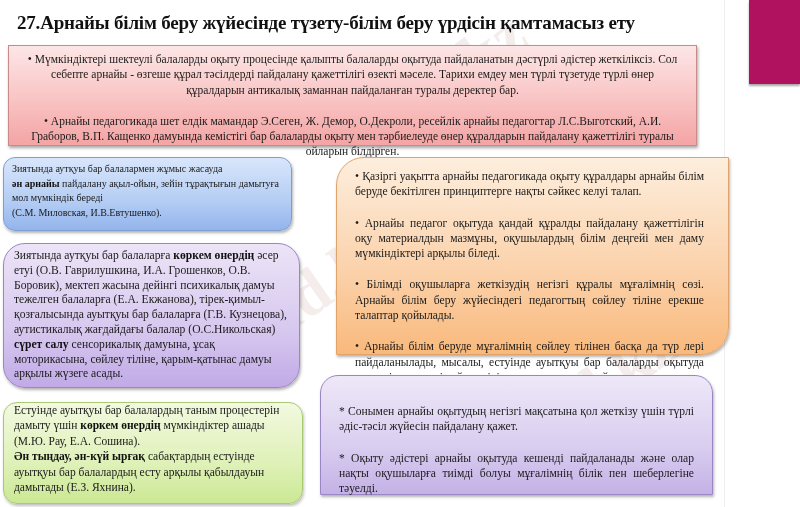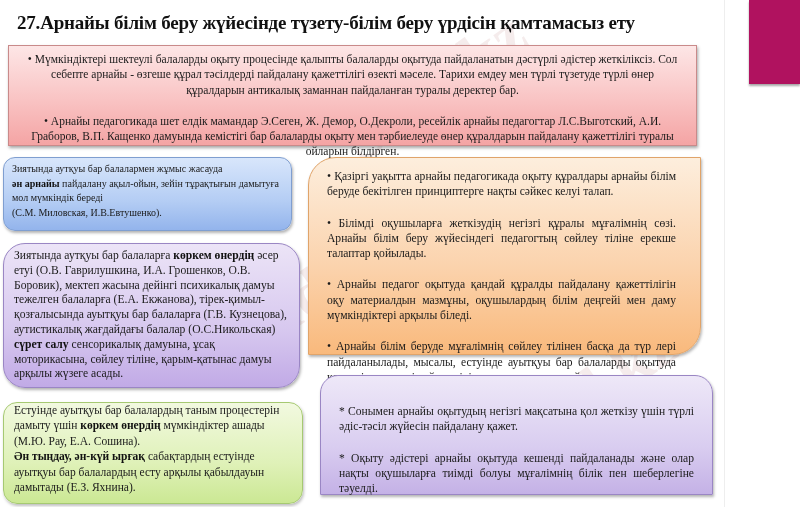--- a/index.html
+++ b/index.html
@@ -45,21 +45,21 @@
 
     .box-green {
       left: 3px; top: 402px; width: 300px; height: 102px;
       background: linear-gradient(to bottom, #f2f9e0 0%, #dff1b8 60%, #cbe894 100%);
       border: 1px solid #a6c972; border-radius: 14px;
       box-shadow: 1px 2px 3px rgba(0,0,0,0.25);
       padding: 0 10px; text-align: left; font-size: 11.5px; line-height: 15.4px;
     }
 
     .box-orange {
-      left: 308px; top: 157px; width: 393px; height: 198px;
+      left: 336px; top: 157px; width: 393px; height: 198px;
       background: linear-gradient(to bottom, #fdeedd 0%, #fbd3ad 55%, #f9b97c 100%);
       border: 1px solid #e0a46a;
       border-radius: 28px 0 28px 0;
       box-shadow: 1px 2px 3px rgba(0,0,0,0.3);
       padding: 11px 24px 6px 18px; text-align: justify; font-size: 11.6px; line-height: 15.3px;
     }
 
     .box-purple-right {
       left: 320px; top: 375px; width: 393px; height: 120px;
       background: linear-gradient(to bottom, #eee8f8 0%, #d9cdf0 60%, #c4b1e6 100%);
@@ -108,22 +108,22 @@
     <span>Зиятында аутқуы бар балаларға </span><b>көркем өнердің</b><span> әсер етуі (О.В. Гаврилушкина, И.А. Грошенков, О.В. Боровик), мектеп жасына дейінгі психикалық дамуы тежелген балаларға (Е.А. Екжанова), тірек-қимыл-қозғалысында ауытқуы бар балаларға (Г.В. Кузнецова), аутистикалық жағдайдағы балалар (О.С.Никольская) </span><b>сүрет салу</b><span> сенсорикалық дамуына, ұсақ моторикасына, сөйлеу тіліне, қарым-қатынас дамуы арқылы жүзеге асады.</span>
   </div>
 
   <div class="box box-green">
     <span>Естуінде ауытқуы бар балалардың таным процестерін дамыту үшін </span><b>көркем өнердің</b><span> мүмкіндіктер ашады (М.Ю. Рау, Е.А. Сошина).</span><br>
     <b>Ән тыңдау, ән-күй ырғақ</b><span> сабақтардың естуінде ауытқуы бар балалардың есту арқылы қабылдауын дамытады (Е.З. Яхнина).</span>
   </div>
 
   <div class="box box-orange">
     <span class="para justify-para">• Қазіргі   уақытта арнайы педагогикада оқыту құралдары арнайы білім беруде бекітілген принциптерге нақты сәйкес келуі талап.</span>
+    <span class="para justify-para">• Арнайы педагог оқытуда қандай құралды пайдалану қажеттілігін оқу материалдын мазмұны, оқушылардың білім деңгейі мен даму мүмкіндіктері арқылы біледі.</span>
     <span class="para justify-para">• Білімді  оқушыларға жеткізудің негізгі құралы мұғалімнің сөзі. Арнайы білім беру жүйесіндегі педагогтың сөйлеу тіліне ерекше талаптар қойылады.</span>
-    <span class="para justify-para">• Арнайы педагог оқытуда қандай құралды пайдалану қажеттілігін оқу материалдын мазмұны, оқушылардың білім деңгейі мен даму мүмкіндіктері арқылы біледі.</span>
     <span class="para justify-para">• Арнайы  білім беруде  мұғалімнің сөйлеу тілінен басқа да түр  лері пайдаланылады, мысалы, естуінде ауытқуы бар балаларды оқытуда қажетті дактильді сөйлеу тілі мен жест арқылы сөйлеу.</span>
   </div>
 
   <div class="box box-purple-right">
     <span class="para justify-para">* Сонымен арнайы оқытудың негізгі мақсатына қол жеткізу үшін  түрлі әдіс-тәсіл жүйесін пайдалану қажет.</span>
     <span class="para justify-para">* Оқыту әдістері арнайы оқытуда кешенді пайдаланады және олар нақты оқушыларға тиімді болуы мұғалімнің білік пен шеберлегіне тәуелді.</span>
   </div>
 
 </div>
 

